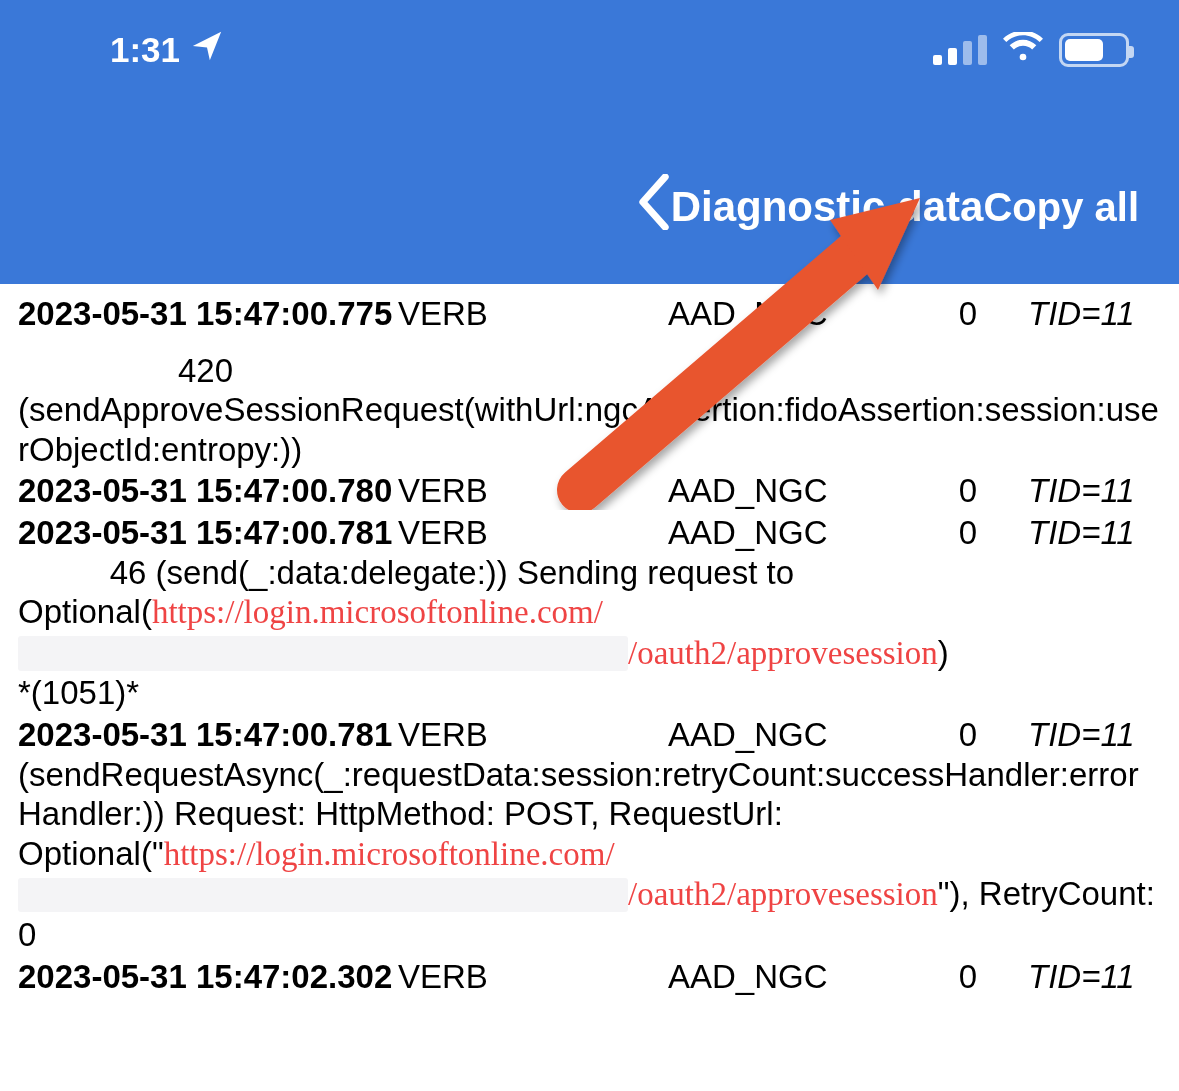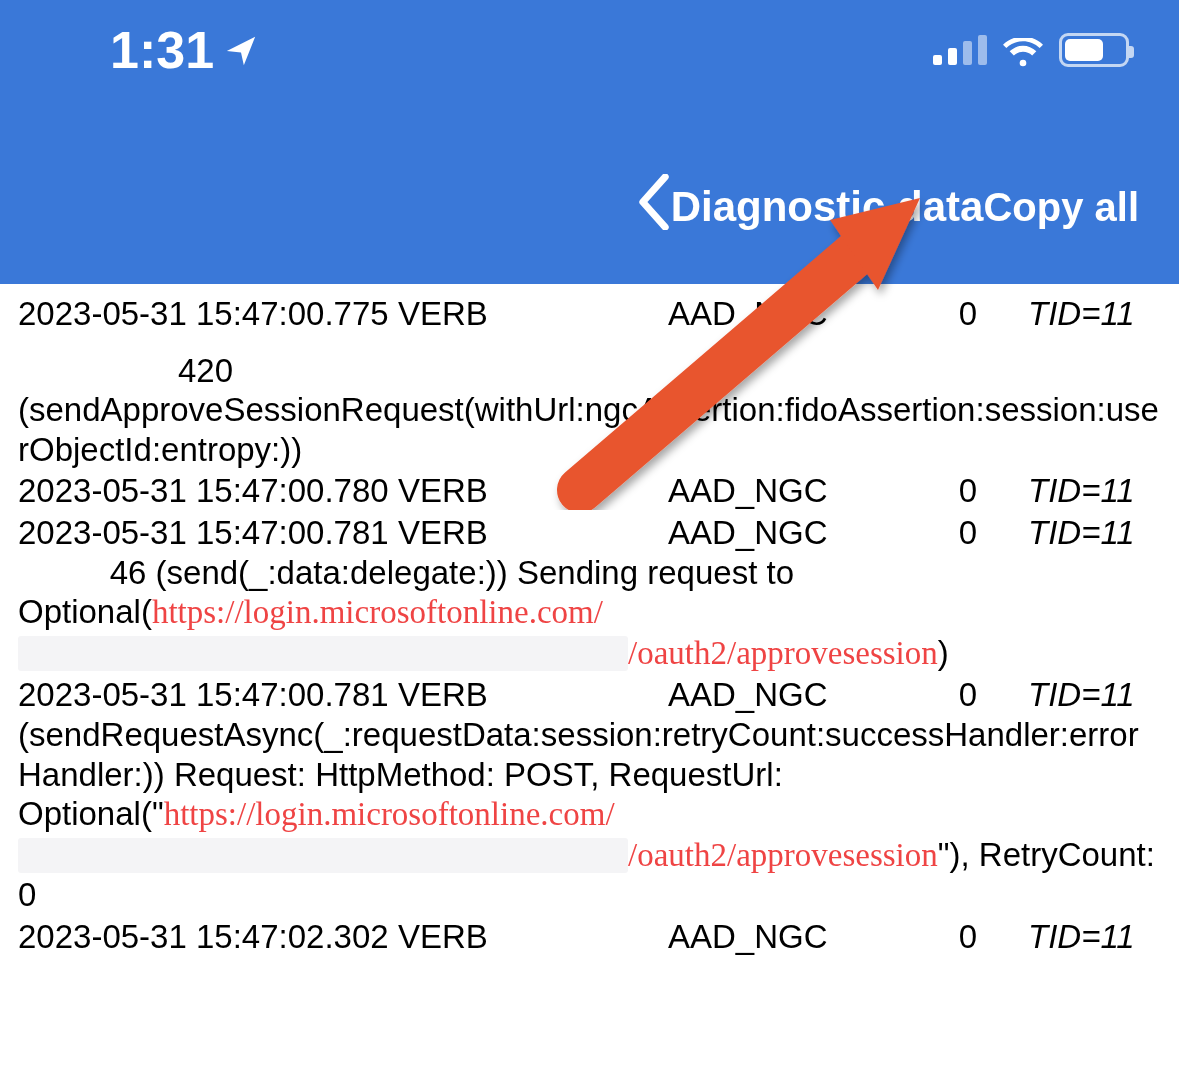--- a/index.html
+++ b/index.html
@@ -12,21 +12,21 @@
     position: relative;
   }
   .status-bar {
     background: #3a78d8;
     height: 150px;
     color: #fff;
     display: flex;
     align-items: center;
     justify-content: space-between;
     padding: 0 50px 50px 110px;
-    font-size: 52px;
+    font-size: 35px;
     font-weight: 600;
   }
   .status-left { display: flex; align-items: center; gap: 10px; }
   .status-right { display: flex; align-items: center; gap: 16px; }
   .nav-bar {
     background: #3a78d8;
     height: 134px;
     display: flex;
     align-items: center;
     justify-content: flex-end;
@@ -42,21 +42,21 @@
     line-height: 1.2;
     color: #000;
     word-break: break-word;
   }
   .log-entry { margin-bottom: 2px; }
   .log-header {
     display: flex;
     gap: 10px;
     white-space: nowrap;
   }
-  .log-header .col-ts   { width: 370px; }
+  .log-header .col-ts   { width: 370px; font-weight: bold; }
   .log-header .col-lvl  { width: 260px; }
   .log-header .col-tag  { width: 240px; }
   .log-header .col-zero { width: 100px; text-align: center; }
   .log-header .col-tid  { flex: 1; font-style: italic; }
   .log-body {
     padding-left: 0;
   }
   .log-body .indent { padding-left: 160px; display: block; margin-top: 17px; }
   .link { color: #ef4444; font-family: Liberation Serif, serif; }
   .redact {
@@ -172,20 +172,21 @@
   <div class="log-entry">
     <div class="log-header">
       <span class="col-ts">2023-05-31 15:47:00.781</span>
       <span class="col-lvl">VERB</span>
       <span class="col-tag">AAD_NGC</span>
       <span class="col-zero">0</span>
       <span class="col-tid">TID=11</span>
     </div>
     <div class="log-body">
       <span>&nbsp;&nbsp;&nbsp;&nbsp;&nbsp;&nbsp;&nbsp;&nbsp;&nbsp;&nbsp;<span>46 (send(_:data:delegate:)) Sending request to Optional(</span><span class="link">https://login.microsoftonline.com/</span><span class="redact w2"></span><span class="link">/oauth2/approvesession</span><span>)</span></span>
+      <div>*(1051)*</div>
     </div>
   </div>
 
   <div class="log-entry">
     <div class="log-header">
       <span class="col-ts">2023-05-31 15:47:00.781</span>
       <span class="col-lvl">VERB</span>
       <span class="col-tag">AAD_NGC</span>
       <span class="col-zero">0</span>
       <span class="col-tid">TID=11</span>

